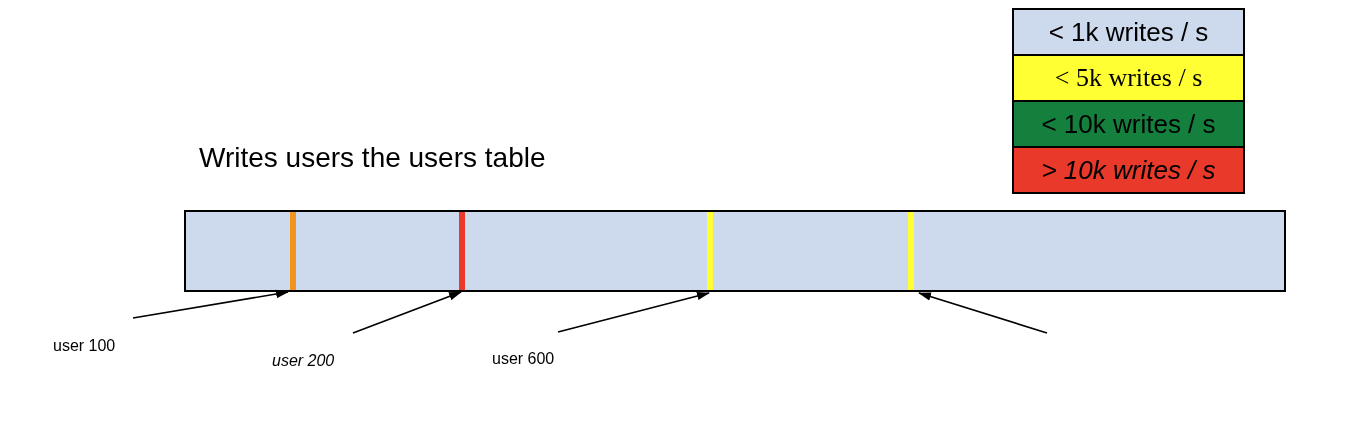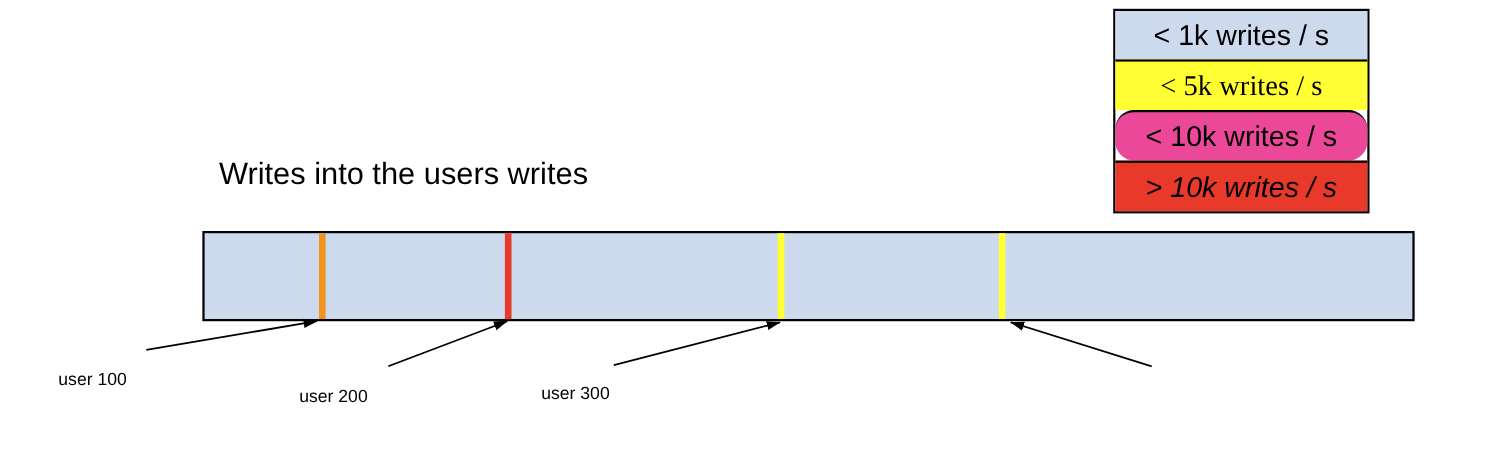--- a/index.html
+++ b/index.html
@@ -73,39 +73,39 @@
     stroke: #000;
     stroke-width: 1.6;
   }
   .ulabel {
     position: absolute;
     font-size: 16px;
     line-height: 1.1;
     white-space: nowrap;
   }
   .ulabel.u100 { left: 53px;  top: 337px; }
-  .ulabel.u200 { left: 272px; top: 352px; }
+  .ulabel.u200 { left: 272px; top: 352px; font-style: italic; }
   .ulabel.u300 { left: 492px; top: 350px; }
   .ulabel.u400 { left: 966px; top: 349px; }
 </style>
 </head>
 <body>
 
 <div class="canvas">
 
-  <div class="title">Writes into the users writes</div>
+  <div class="title">Writes users the users table</div>
 
   <div class="legend">
     <div class="legend-row" style="background-color: rgb(205, 217, 236);">
       <span>&lt; 1k writes / s</span>
     </div>
     <div class="legend-row" style="background-color: rgb(255, 255, 51); font-family: Liberation Serif, serif;">
       <span>&lt; 5k writes / s</span>
     </div>
-    <div class="legend-row" style="background-color: #ec4899; border-radius: 17px;">
+    <div class="legend-row" style="background-color: #15803d;">
       <span>&lt; 10k writes / s</span>
     </div>
     <div class="legend-row" style="background-color: rgb(232, 57, 43); font-style: italic;">
       <span>&gt; 10k writes / s</span>
     </div>
   </div>
 
   <div class="bar" style="background-color: rgb(205, 217, 236);">
     <div class="tick" style="left: calc(9.7% - 3px); background: rgb(240, 148, 30);"></div>
     <div class="tick" style="left: calc(25.1% - 3px); background: rgb(232, 57, 43);"></div>
@@ -120,15 +120,15 @@
       </marker>
     </defs>
     <line x1="133" y1="318" x2="288" y2="292" marker-end="url(#ah)"></line>
     <line x1="353" y1="333" x2="461" y2="292" marker-end="url(#ah)"></line>
     <line x1="558" y1="332" x2="709" y2="293" marker-end="url(#ah)"></line>
     <line x1="1047" y1="333" x2="919" y2="293" marker-end="url(#ah)"></line>
   </svg>
 
   <div class="ulabel u100">user 100</div>
   <div class="ulabel u200">user 200</div>
-  <div class="ulabel u300">user 300</div>
+  <div class="ulabel u300">user 600</div>
 
 </div>
 
 </body></html>

